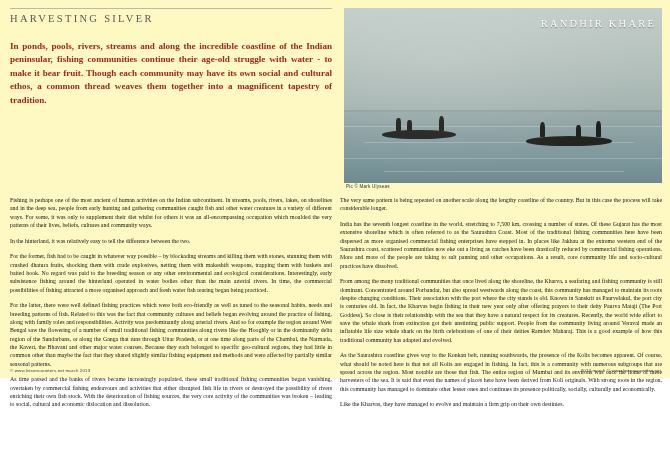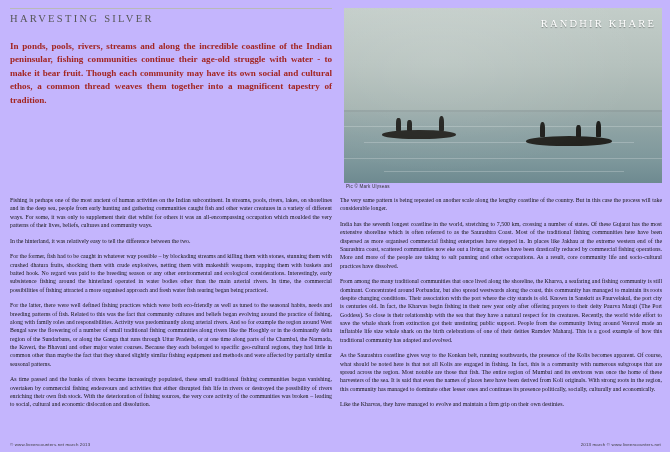--- a/index.html
+++ b/index.html
@@ -10,22 +10,22 @@
   body {
     width: 670px;
     height: 474px;
     overflow: hidden;
     font-family: "Liberation Serif", serif;
     color: #1a1a1a;
   }
   .page {
     position: relative;
     width: 670px;
-    height: 452px;
-    background: #c4b5fd;
+    height: 378px;
+    background: #fef9c3;
     box-sizing: border-box;
   }
 
   
   .masthead {
     position: absolute;
     left: 10px;
     top: 8px;
     width: 322px;
     height: 22px;

